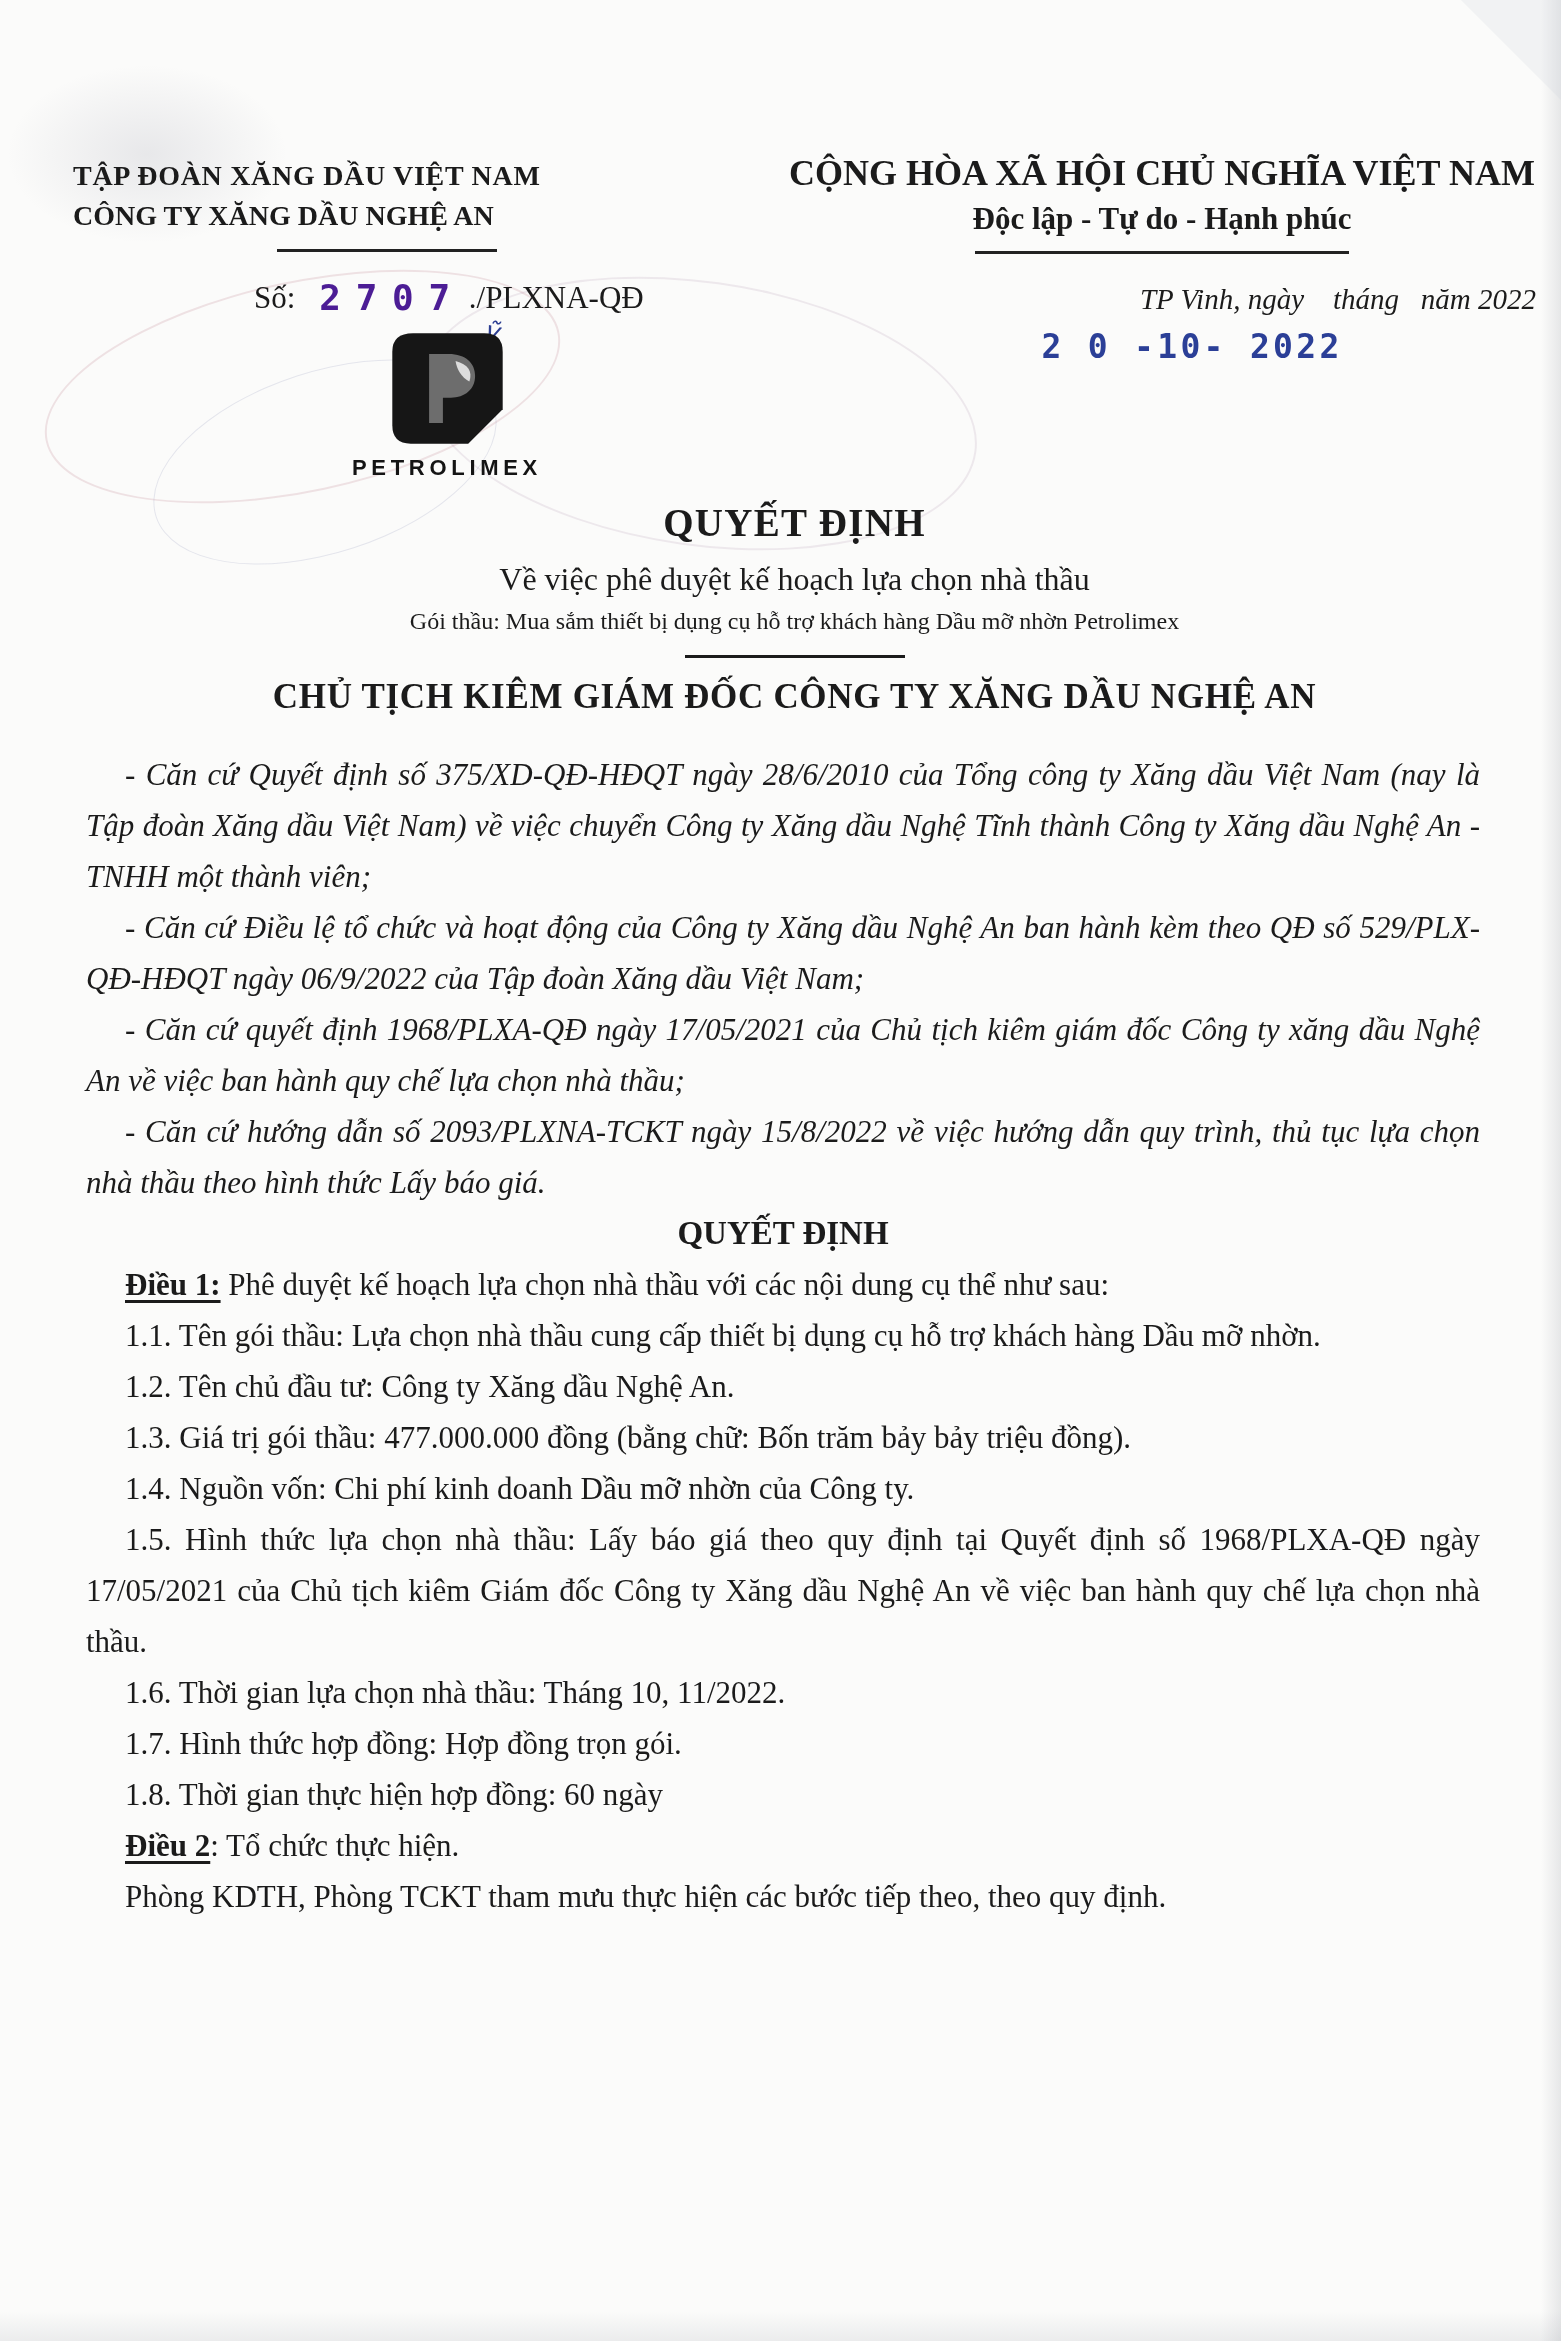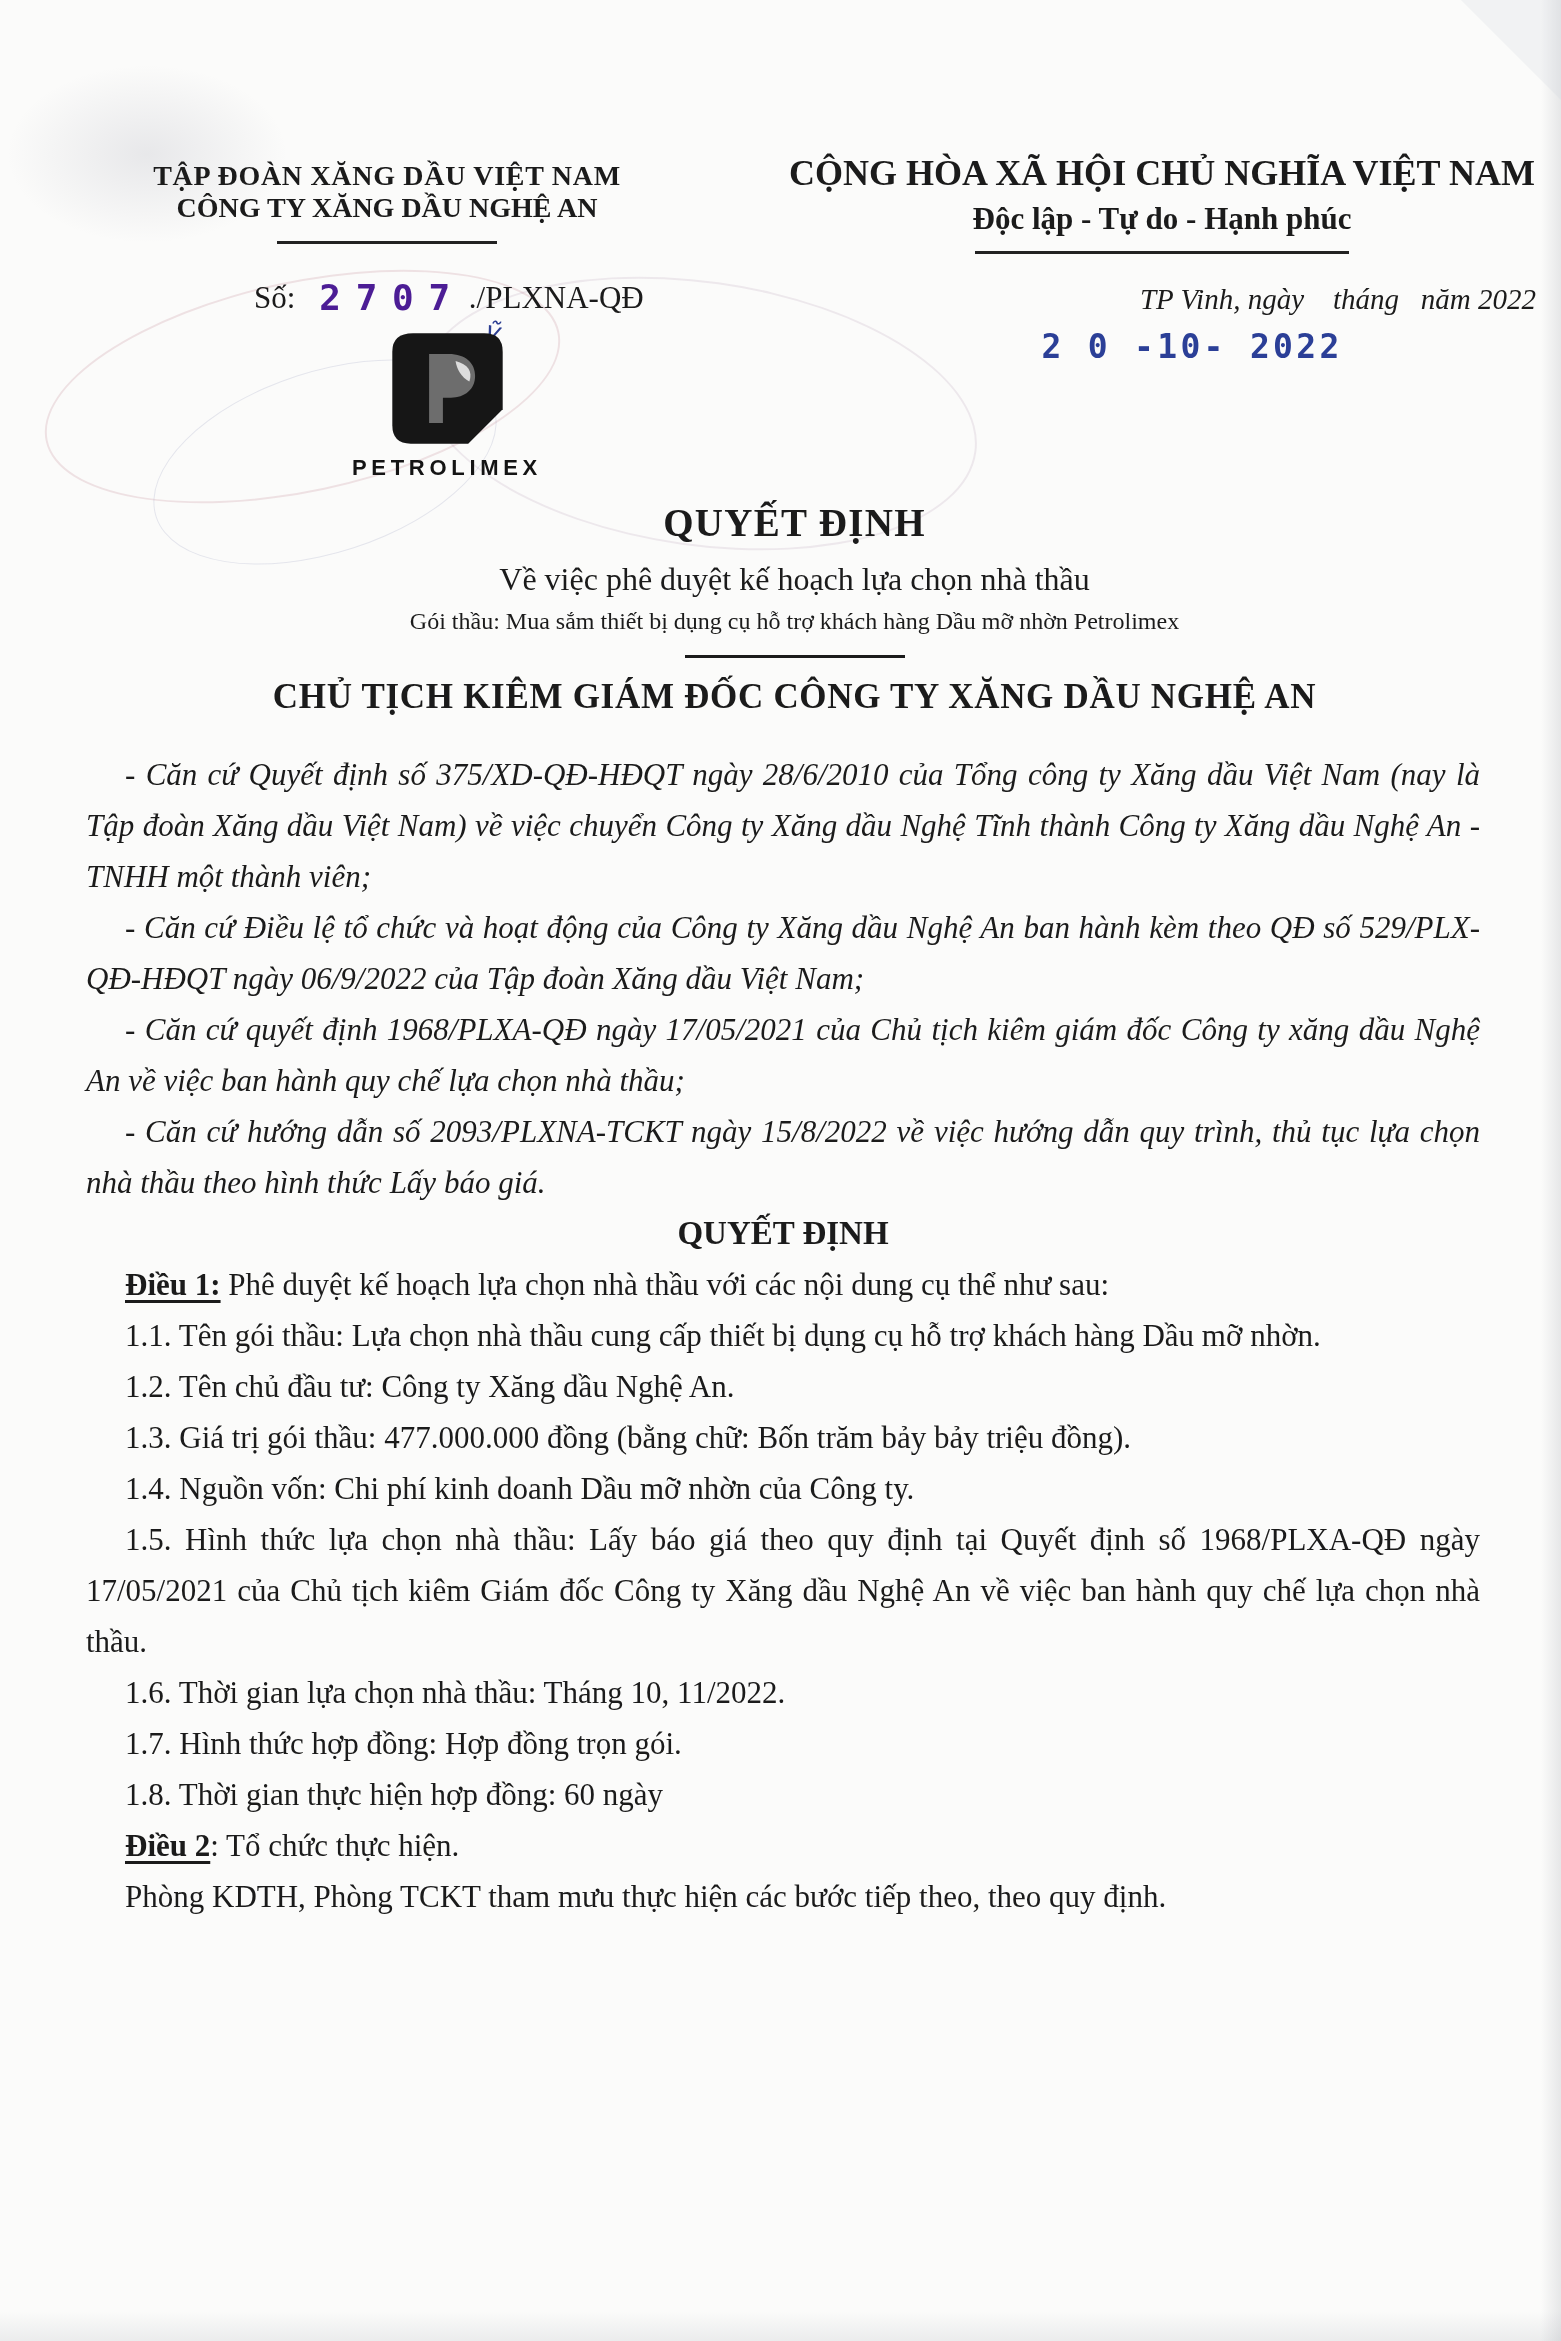--- a/index.html
+++ b/index.html
@@ -20,23 +20,23 @@
   .edge-bottom{position:absolute;left:0;bottom:0;width:100%;height:31px;
     background:linear-gradient(to bottom,transparent,rgba(140,145,158,.15));}
   .corner-tr{position:absolute;right:0;top:0;width:0;height:0;
     border-top:100px solid rgba(205,210,220,.22);border-left:100px solid transparent;}
   .stamp-trace{position:absolute;border-radius:50%;pointer-events:none;}
   .trace1{left:40px;top:281px;width:521px;height:207px;border:2px solid rgba(175,95,115,.16);transform:rotate(-12deg);}
   .trace2{left:421px;top:281px;width:554px;height:261px;border:2px solid rgba(145,110,150,.13);transform:rotate(8deg);}
   .trace3{left:147px;top:371px;width:354px;height:180px;border:1.3px solid rgba(100,110,160,.15);transform:rotate(-18deg);}
 
   
-  .org-left{position:absolute;left:73px;top:160px;width:628px;text-align:center;}
+  .org-left{position:absolute;left:73px;top:160px;width:628px;text-align:left;}
   .org-left .l1{font-size:28px;font-weight:700;letter-spacing:0.7px;}
-  .org-left .l2{font-size:28px;font-weight:700;}
+  .org-left .l2{font-size:28px;font-weight:700;margin-top:8px;}
   .org-left .rule{width:220px;height:2.7px;background:#222;margin:17.4px auto 0;}
   .doc-number{position:absolute;left:254px;top:275px;font-size:31px;white-space:nowrap;}
   .stamp-num{font-family:"DejaVu Sans Mono","DejaVu Sans",monospace;font-weight:700;
     font-size:36px;letter-spacing:14.7px;color:#4c1d95;margin:0 4px 0 24px;position:relative;top:2px;}
   .hand-mark{position:absolute;left:232px;top:41px;color:#2c3e92;font-style:italic;
     font-size:25.4px;transform:rotate(12deg);font-family:"DejaVu Sans",sans-serif;}
 
   
   .org-right{position:absolute;left:788px;top:152px;width:748px;text-align:center;}
   .org-right .l1{font-size:36px;font-weight:700;}

